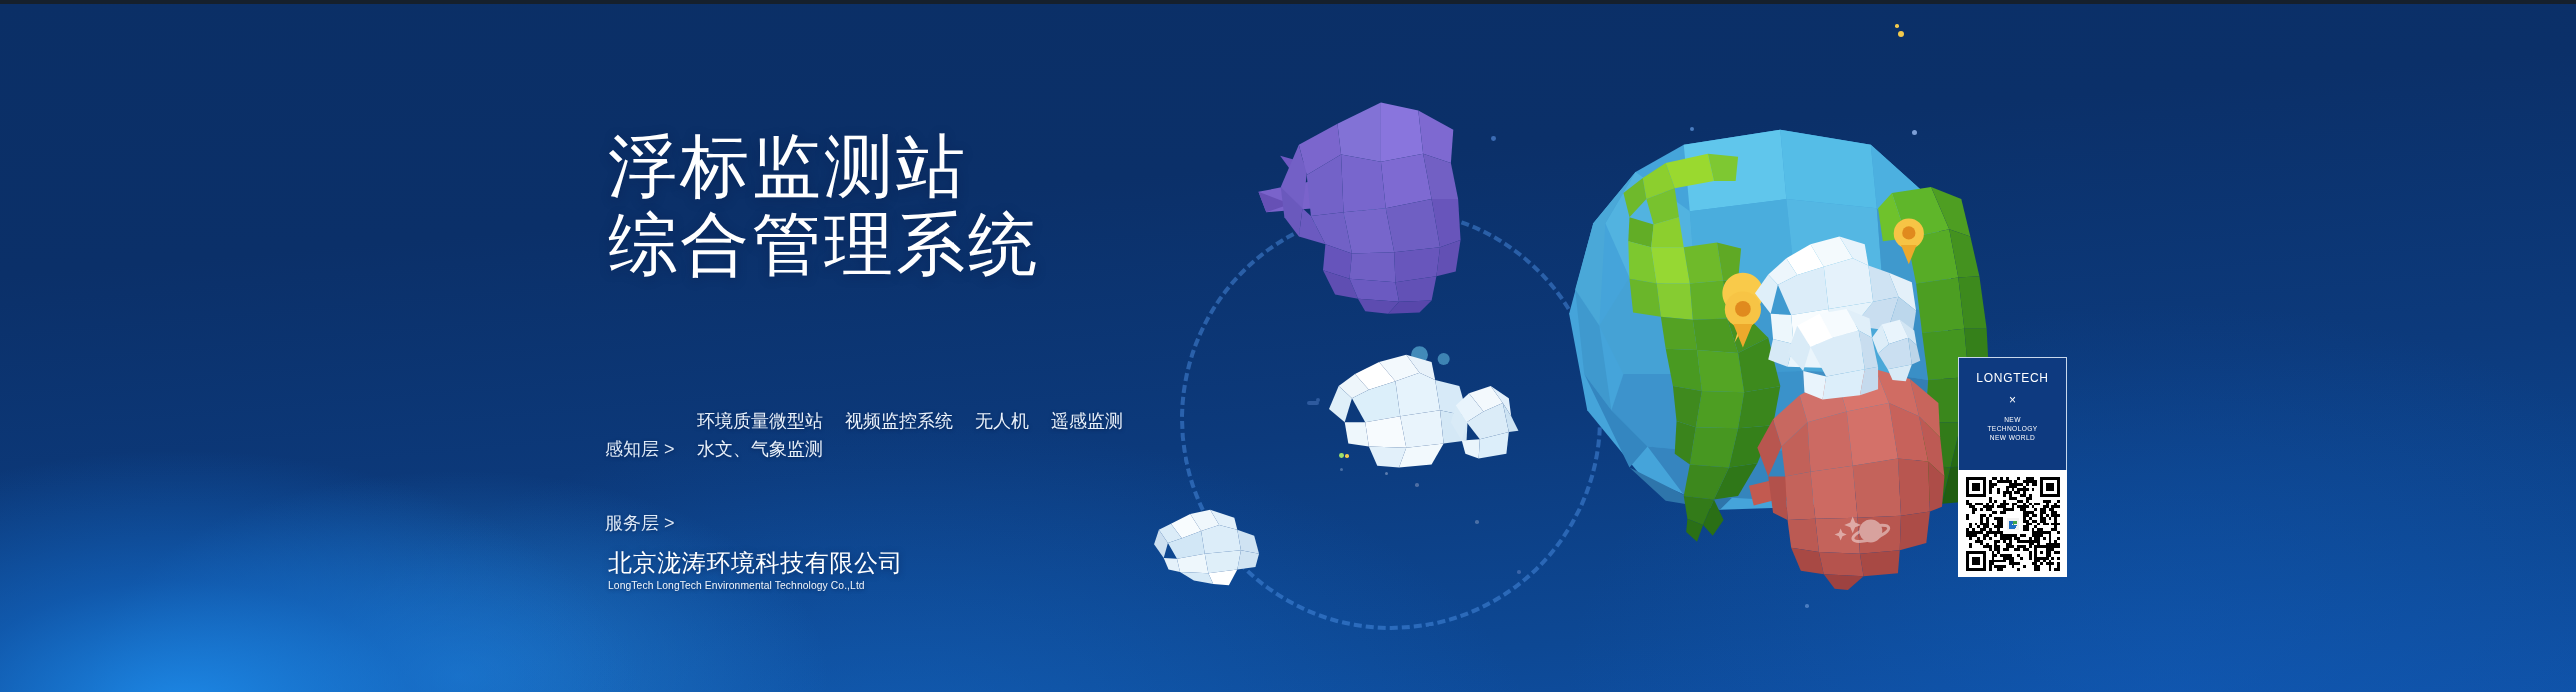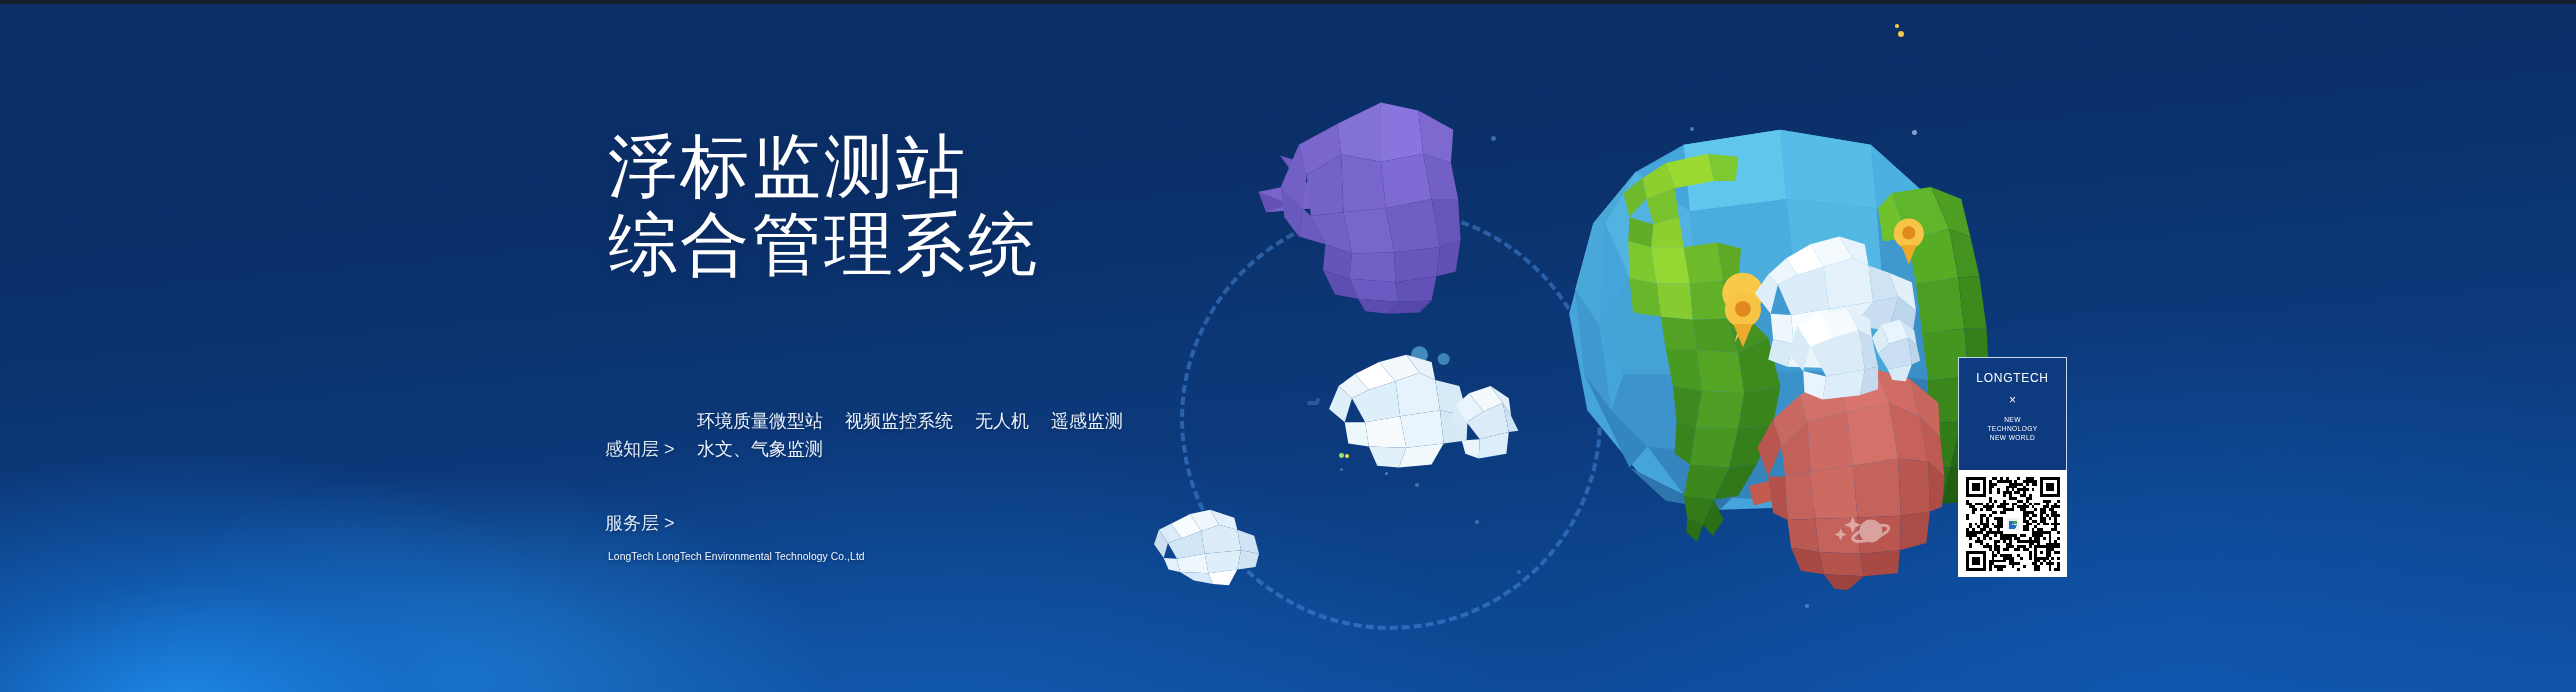--- a/index.html
+++ b/index.html
@@ -418,20 +418,21 @@
       </div>
     </div>
 
     <div class="layer-row">
       <div class="layer-key">服务层 &gt;</div>
     </div>
 
   </div>
 
   <div class="company">
+    <div class="company-cn">北京泷涛环境科技有限公司</div>
     <div class="company-en">LongTech LongTech Environmental Technology Co.,Ltd</div>
   </div>
 
   <div class="qrcard">
     <div class="qr-top">
       <div class="qr-brand">LONGTECH</div>
       <div class="qr-x">×</div>
       <div class="qr-tag">
         <div>NEW</div>
         <div>TECHNOLOGY</div>

